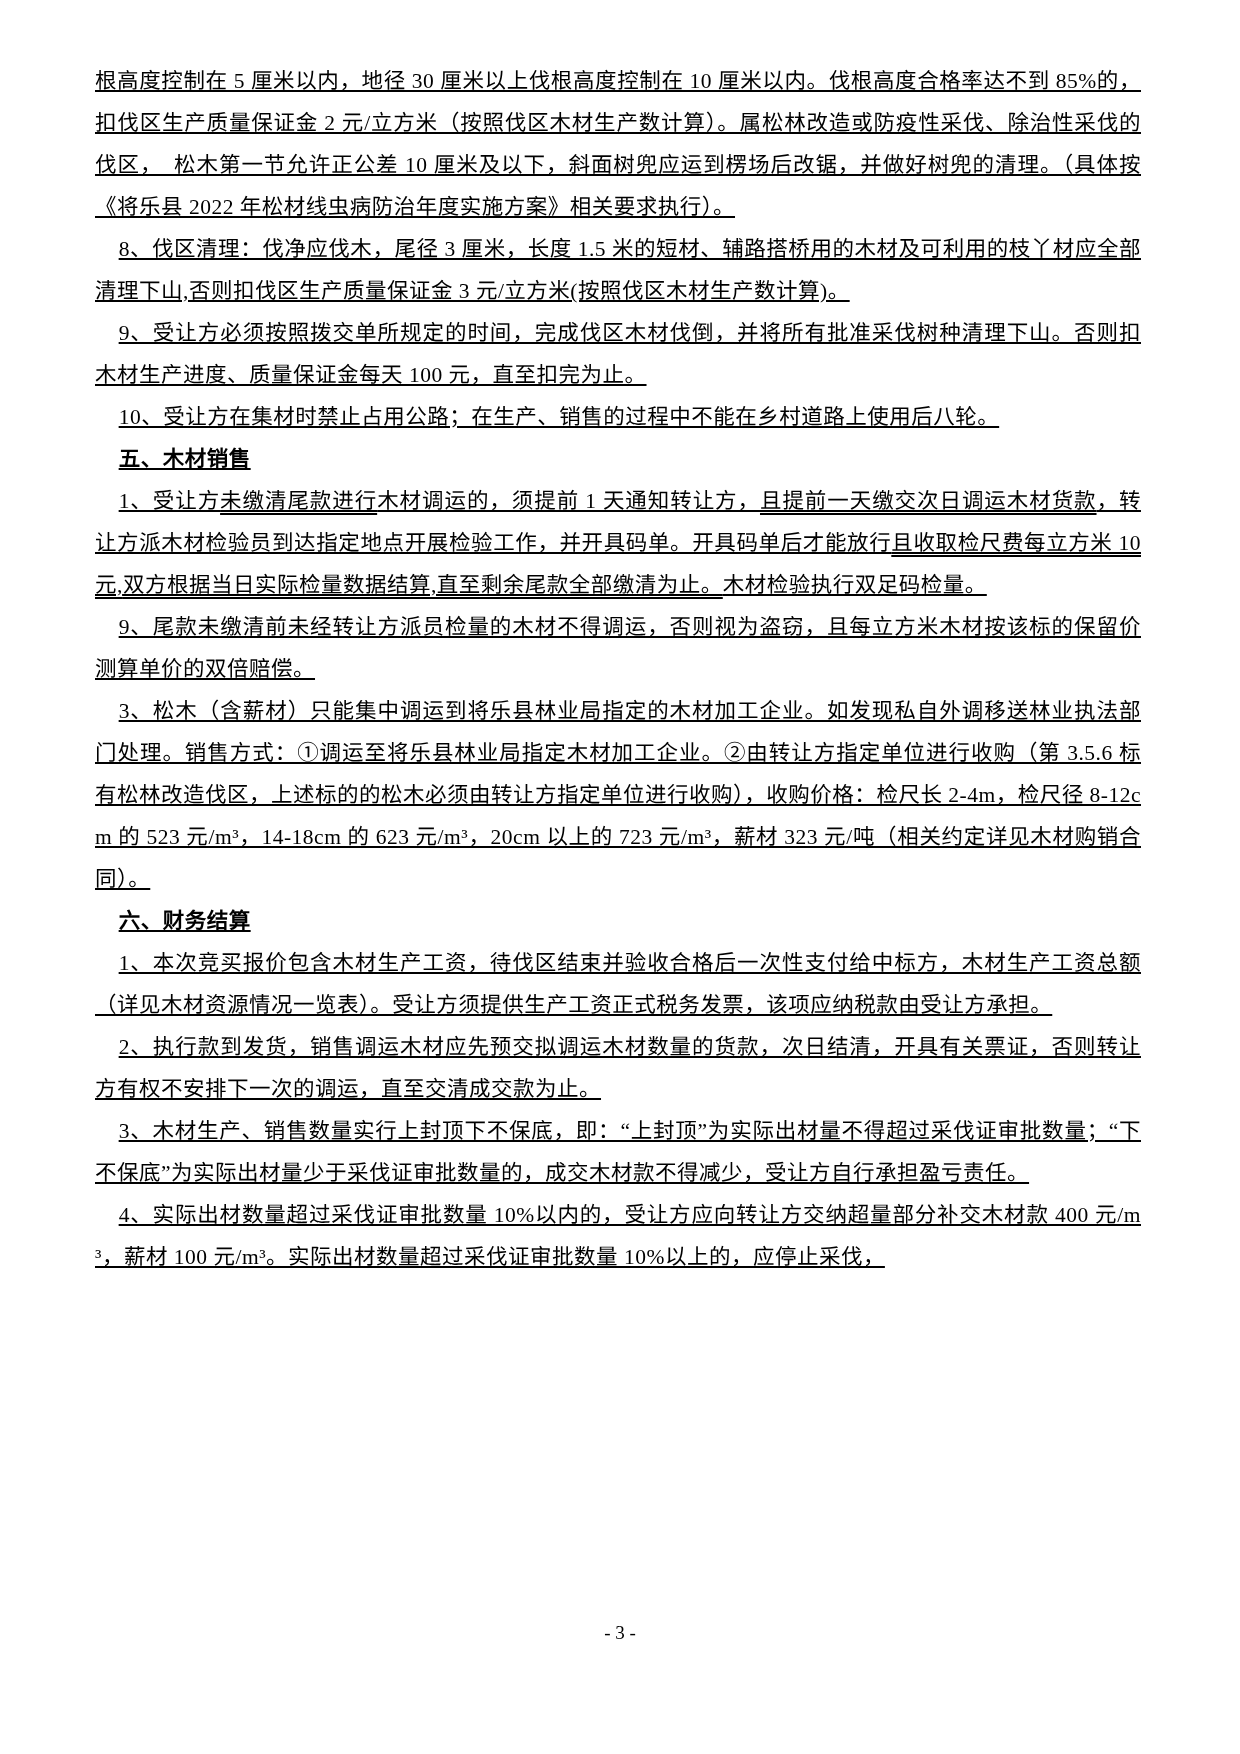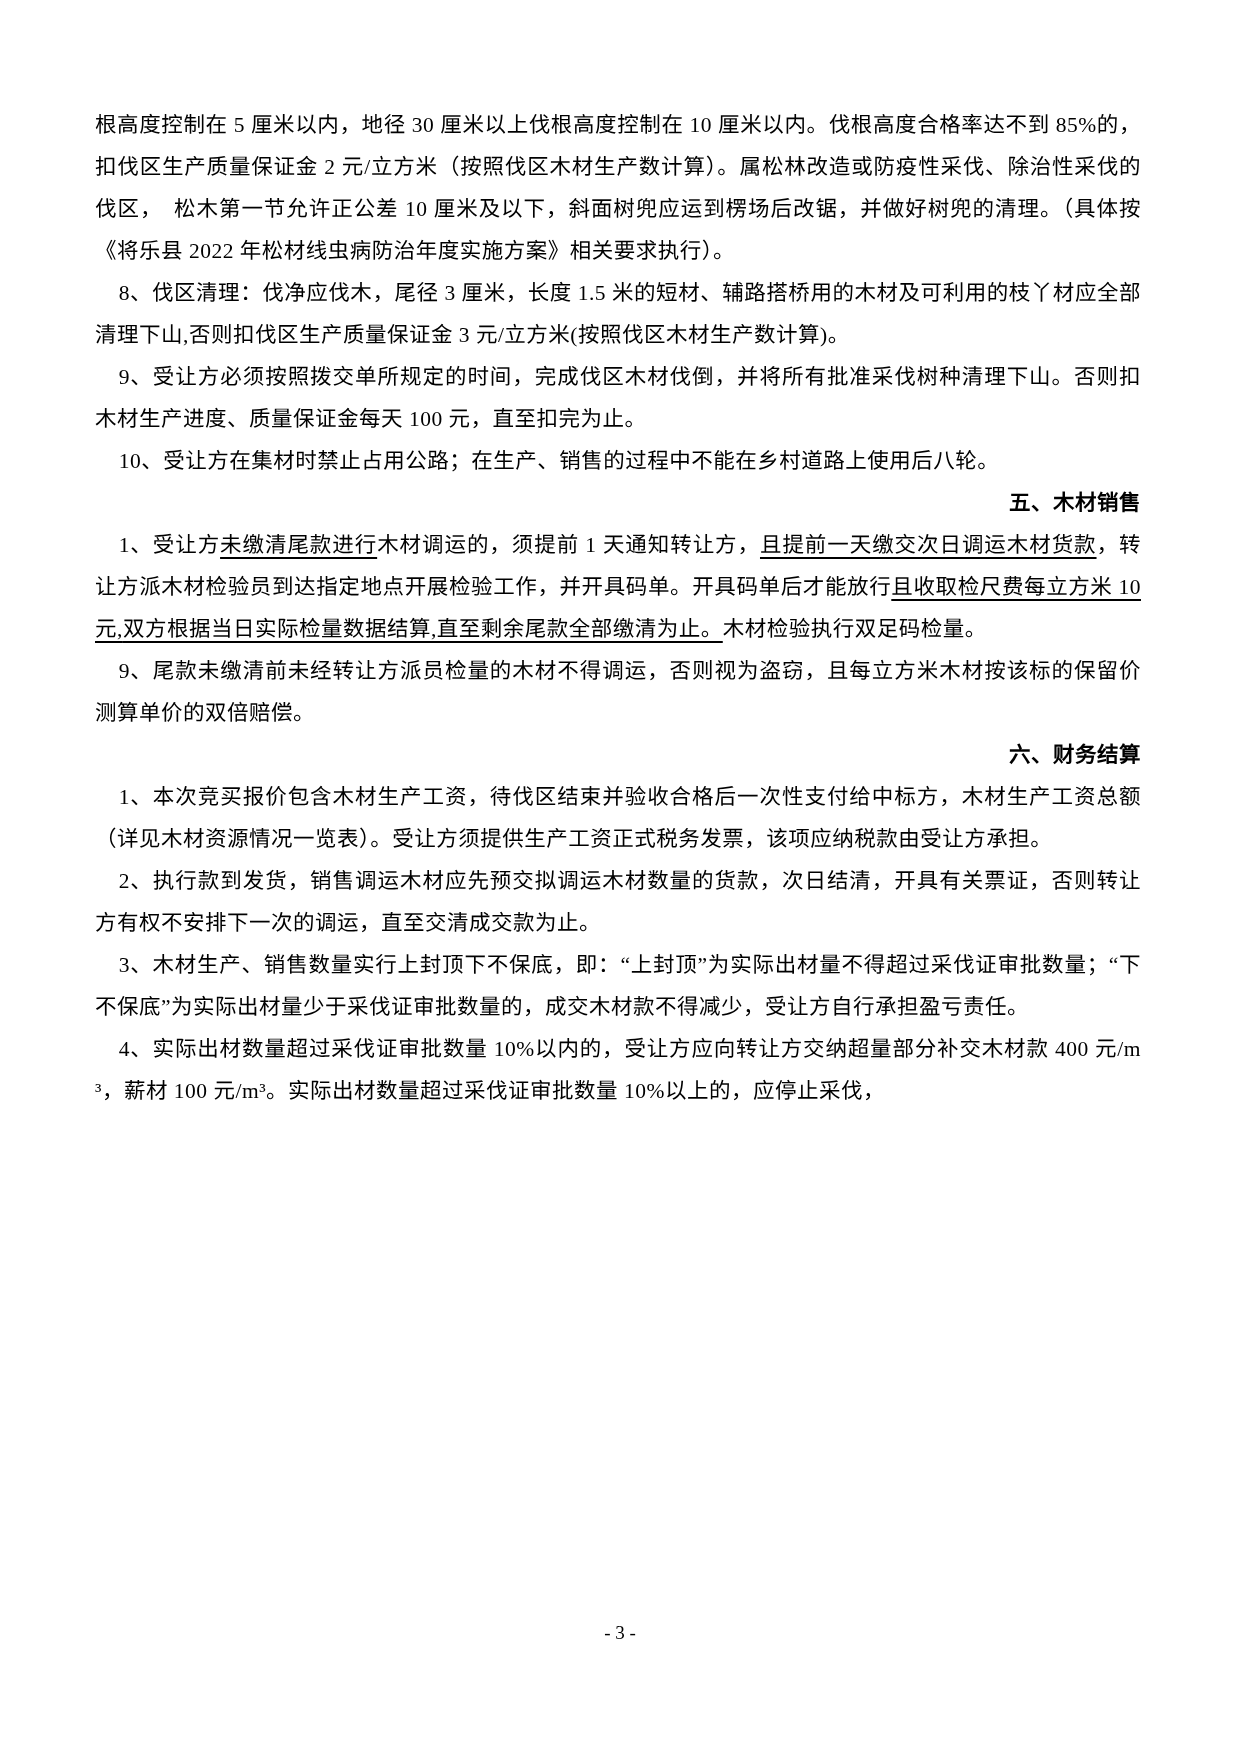--- a/index.html
+++ b/index.html
@@ -8,40 +8,41 @@
     background: #ffffff;
   }
   .page {
     position: relative;
     width: 1240px;
     height: 1754px;
     margin: 0 auto;
     background: #ffffff;
     color: #000000;
     box-sizing: border-box;
-    padding: 104px 99px 0 95px;
+    padding: 60px 99px 0 95px;
     font-family: "Liberation Serif", "DejaVu Serif", serif;
     overflow: hidden;
+    text-decoration: underline;
   }
   .doc-body p.para {
     margin: 0;
     font-size: 21.5px;
     line-height: 42px;
     text-align: justify;
     text-indent: 1.1em;
     letter-spacing: 0.5px;
     word-break: break-all;
   }
   .doc-body p.para.noindent {
     text-indent: 0;
   }
   .doc-body p.para.heading {
     font-family: "Liberation Sans", "DejaVu Sans", sans-serif;
     font-weight: bold;
-    text-align: right;
+    text-align: left;
   }
   .doc-body span.u {
     text-decoration: underline;
     text-decoration-thickness: 1.5px;
     text-underline-offset: 5px;
   }
   .page-footer {
     position: absolute;
     left: 0;
     top: 1622px;
@@ -57,20 +58,21 @@
 
 <div class="page">
   <div class="doc-body">
       <p class="para noindent"><span>根高度控制在 5 厘米以内，地径 30 厘米以上伐根高度控制在 10 厘米以内。伐根高度合格率达不到 85%的，扣伐区生产质量保证金 2 元/立方米（按照伐区木材生产数计算）。属松林改造或防疫性采伐、除治性采伐的伐区，　松木第一节允许正公差 10 厘米及以下，斜面树兜应运到楞场后改锯，并做好树兜的清理。（具体按《将乐县 2022 年松材线虫病防治年度实施方案》相关要求执行）。</span></p>
       <p class="para"><span>8、伐区清理：伐净应伐木，尾径 3 厘米，长度 1.5 米的短材、辅路搭桥用的木材及可利用的枝丫材应全部清理下山,否则扣伐区生产质量保证金 3 元/立方米(按照伐区木材生产数计算)。</span></p>
       <p class="para"><span>9、受让方必须按照拨交单所规定的时间，完成伐区木材伐倒，并将所有批准采伐树种清理下山。否则扣木材生产进度、质量保证金每天 100 元，直至扣完为止。</span></p>
       <p class="para"><span>10、受让方在集材时禁止占用公路；在生产、销售的过程中不能在乡村道路上使用后八轮。</span></p>
       <p class="para heading"><span>五、木材销售</span></p>
       <p class="para"><span>1、受让方</span><span class="u">未缴清尾款进行</span><span>木材调运的，须提前 1 天通知转让方，</span><span class="u">且提前一天缴交次日调运木材货款</span><span>，转让方派木材检验员到达指定地点开展检验工作，并开具码单。开具码单后才能放行</span><span class="u">且收取检尺费每立方米 10 元,</span><span class="u">双方根据当日实际检量数据结算,直至剩余尾款全部缴清为止。</span><span>木材检验执行双足码检量。</span></p>
       <p class="para"><span>9、尾款未缴清前未经转让方派员检量的木材不得调运，否则视为盗窃，且每立方米木材按该标的保留价测算单价的双倍赔偿。</span></p>
+      <p class="para"><span>3、松木（含薪材）只能集中调运到将乐县林业局指定的木材加工企业。如发现私自外调移送林业执法部门处理。销售方式：①调运至将乐县林业局指定木材加工企业。②由转让方指定单位进行收购（第 3.5.6 标有松林改造伐区，上述标的的松木必须由转让方指定单位进行收购），收购价格：检尺长 2-4m，检尺径 8-12cm 的 523 元/m³，14-18cm 的 623 元/m³，20cm 以上的 723 元/m³，薪材 323 元/吨（相关约定详见木材购销合同）。</span></p>
       <p class="para heading"><span>六、财务结算</span></p>
       <p class="para"><span>1、本次竞买报价包含木材生产工资，待伐区结束并验收合格后一次性支付给中标方，木材生产工资总额（详见木材资源情况一览表）。受让方须提供生产工资正式税务发票，该项应纳税款由受让方承担。</span></p>
       <p class="para"><span>2、执行款到发货，销售调运木材应先预交拟调运木材数量的货款，次日结清，开具有关票证，否则转让方有权不安排下一次的调运，直至交清成交款为止。</span></p>
       <p class="para"><span>3、木材生产、销售数量实行上封顶下不保底，即：“上封顶”为实际出材量不得超过采伐证审批数量；“下不保底”为实际出材量少于采伐证审批数量的，成交木材款不得减少，受让方自行承担盈亏责任。</span></p>
       <p class="para"><span>4、实际出材数量超过采伐证审批数量 10%以内的，受让方应向转让方交纳超量部分补交木材款 400 元/m³，薪材 100 元/m³。实际出材数量超过采伐证审批数量 10%以上的，应停止采伐，</span></p>
     </div>
   <div class="page-footer">- 3 -</div>
 </div>
 
 </body></html>

